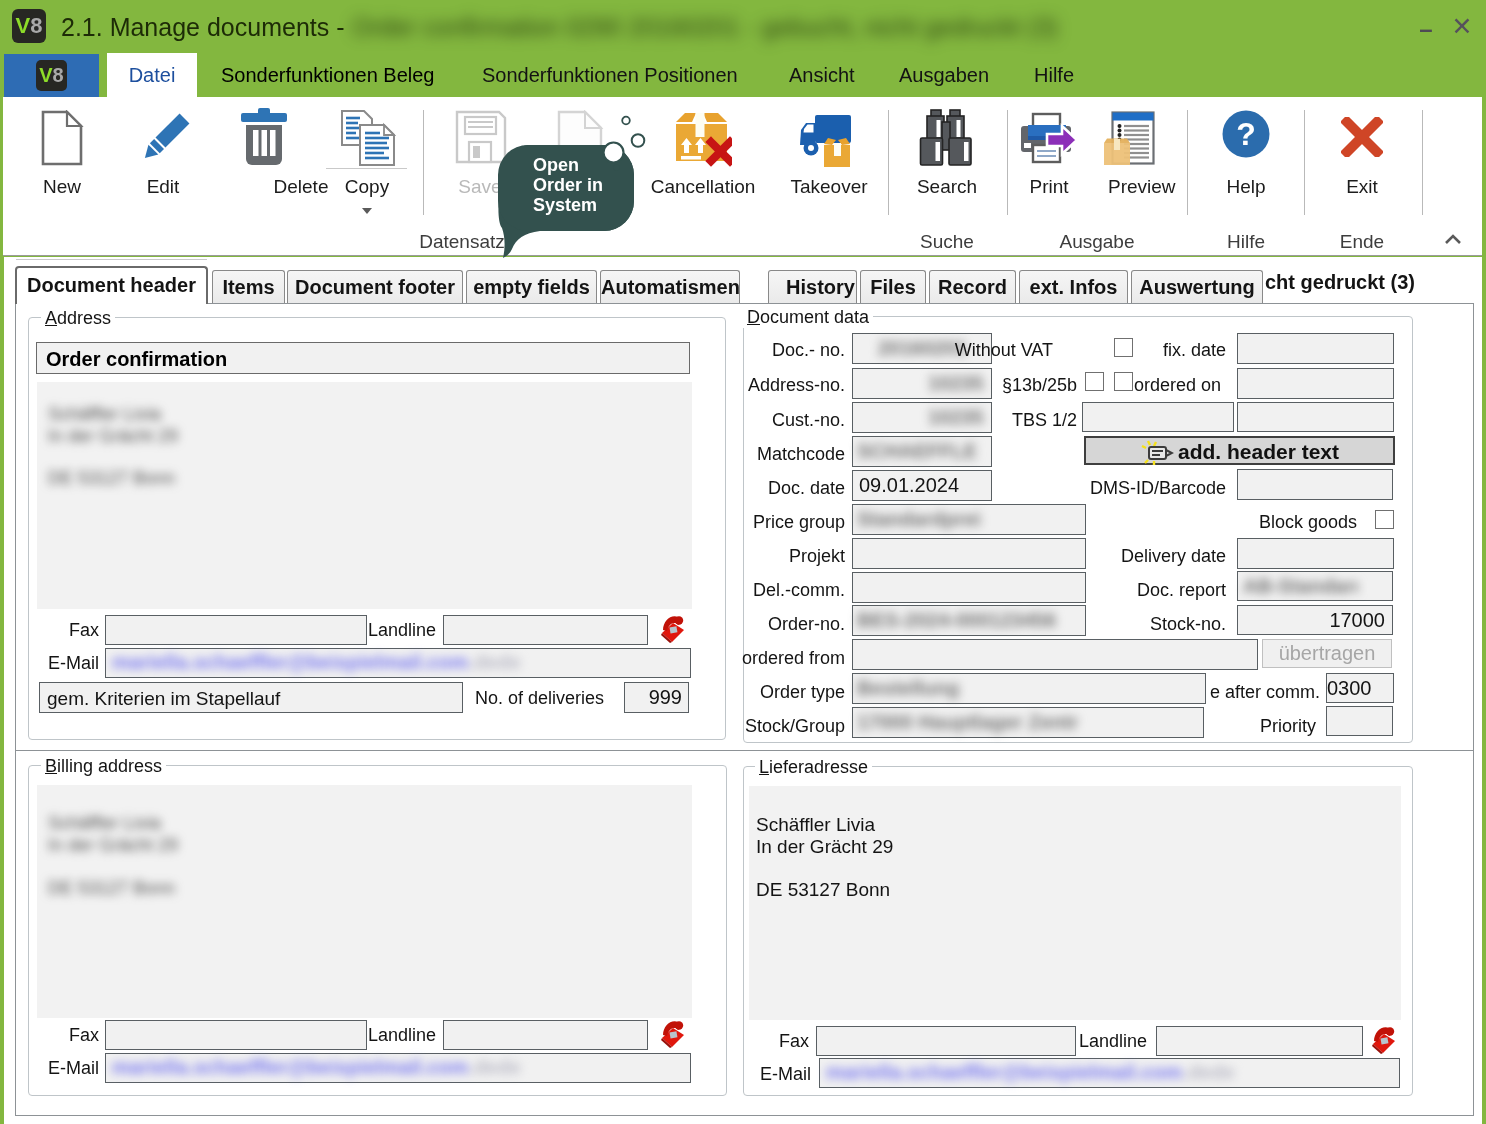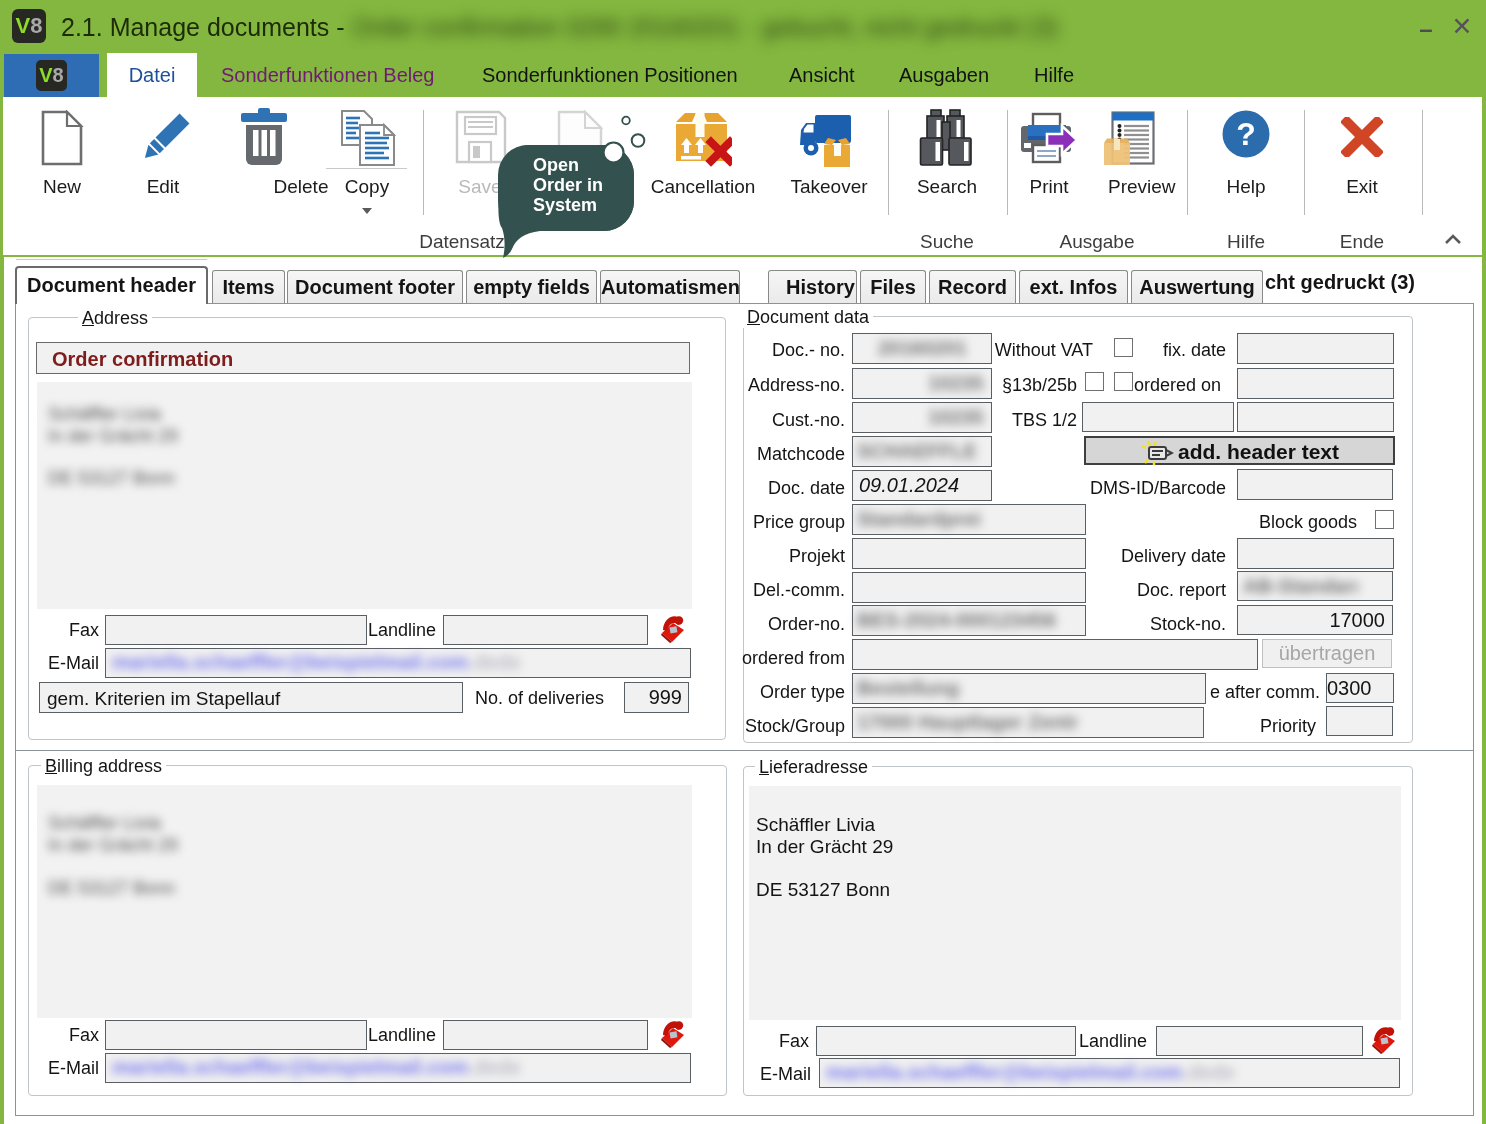--- a/index.html
+++ b/index.html
@@ -24,21 +24,21 @@
 <div class="abs" id="titlebar" style="left:0;top:0;width:1486px;height:53px;background:#83b73f;"></div>
 <div class="abs" style="left:12px;top:9px;width:34px;height:34px;background:#272723;border-radius:6px;text-align:center;font-weight:bold;font-size:22px;line-height:34px;"><span style="color:#8ddc29;">V</span><span style="color:#a9a9a9;">8</span></div>
 <div class="abs" style="left:61px;top:13px;font-size:25px;color:#1d2b07;">2.1. Manage documents -</div>
 <div style="position:absolute;filter:blur(7px);left:352px;top:13px;width:740px;font-size:25px;color:rgba(32,50,9,0.85);overflow:hidden;white-space:nowrap;">Order confirmation 0290 20160201 - gebucht, nicht gedruckt (3)</div>
 <div class="abs" style="left:1412px;top:12px;width:28px;height:28px;color:#4e4a55;font-size:24px;font-weight:bold;text-align:center;line-height:34px;">–</div>
 <div class="abs" style="left:1448px;top:12px;width:28px;height:28px;color:#56515c;font-size:25px;text-align:center;line-height:28px;">✕</div>
 
 <div class="abs" style="left:4px;top:54px;width:95px;height:43px;background:#2e6cb4;"></div>
 <div class="abs" style="left:36px;top:60px;width:31px;height:31px;background:#272723;border-radius:5px;text-align:center;font-weight:bold;font-size:20px;line-height:31px;"><span style="color:#8ddc29;">V</span><span style="color:#a9a9a9;">8</span></div>
 <div class="abs" style="left:107px;top:53px;width:90px;height:44px;background:#fff;text-align:center;font-size:20px;color:#1d4f9e;line-height:44px;">Datei</div>
-<div class="abs" style="left:221px;top:53px;height:44px;font-size:20px;color:#701a75;line-height:44px;">Sonderfunktionen Beleg</div>
+<div class="abs" style="left:221px;top:53px;height:44px;font-size:20px;color:#000000;line-height:44px;">Sonderfunktionen Beleg</div>
 <div class="abs" style="left:482px;top:53px;height:44px;font-size:20px;color:#131313;line-height:44px;">Sonderfunktionen Positionen</div>
 <div class="abs" style="left:789px;top:53px;height:44px;font-size:20px;color:#131313;line-height:44px;">Ansicht</div>
 <div class="abs" style="left:899px;top:53px;height:44px;font-size:20px;color:#131313;line-height:44px;">Ausgaben</div>
 <div class="abs" style="left:1034px;top:53px;height:44px;font-size:20px;color:#131313;line-height:44px;">Hilfe</div>
 
 <div class="abs" id="toolbar" style="left:3px;top:97px;width:1479px;height:159px;background:#fff;border-bottom:1px solid #9b9b9b;"></div>
 
 <svg class="abs" style="left:40px;top:110px;" width="44" height="56" viewBox="0 0 44 56">
   <path d="M3 2 h24 l14 14 v38 h-38 z" fill="#fff" stroke="#6e6e6e" stroke-width="2.6"></path>
   <path d="M27 2 l14 14 h-14 z" fill="#fff" stroke="#6e6e6e" stroke-width="2.2"></path>
@@ -245,23 +245,23 @@
 <div class="tab" style="left:600px;width:140px;">Automatismen</div>
 <div class="tab" style="left:768px;width:89px;padding-left:16px;">History</div>
 <div class="tab" style="left:860px;width:66px;">Files</div>
 <div class="tab" style="left:929px;width:87px;">Record</div>
 <div class="tab" style="left:1019px;width:109px;">ext. Infos</div>
 <div class="tab" style="left:1131px;width:132px;">Auswertung</div>
 <div class="abs" style="left:16px;top:259px;width:191px;height:1px;background:#c9c9c9;"></div>
 <div class="tab" style="left:15px;top:266px;width:193px;height:38px;background:#fff;border:2px solid #6a6a6a;border-bottom:none;border-radius:4px 4px 0 0;line-height:34px;">Document header</div>
 
 <div class="gbox" style="left:28px;top:317px;width:698px;height:423px;"></div>
-<div class="glabel" style="left:41px;top:308px;margin-left:37px;"><u>A</u>ddress</div>
+<div class="glabel" style="left:41px;top:308px;"><u>A</u>ddress</div>
 <div class="field" style="left:36px;top:342px;width:654px;height:32px;border-color:#6a6a6a;"></div>
-<div class="abs" style="left:52px;top:348px;font-size:20px;font-weight:bold;color:#7f1d1d;">Order confirmation</div>
+<div class="abs" style="left:46px;top:348px;font-size:20px;font-weight:bold;color:#000000;">Order confirmation</div>
 <div class="abs" style="left:37px;top:382px;width:655px;height:227px;background:#f2f2f2;"></div>
 <div class="abs blur" style="left:48px;top:403px;font-size:18px;color:#4f4f4f;line-height:22px;filter:blur(5px);">Schäffler Livia<br>In der Grächt 29</div>
 <div class="abs blur" style="left:48px;top:468px;font-size:18px;color:#4f4f4f;filter:blur(5px);">DE 53127 Bonn</div>
 <div class="lblr" style="left:29px;top:620px;width:70px;">Fax</div>
 <div class="field" style="left:105px;top:615px;width:262px;height:30px;"></div>
 <div class="lblr" style="left:340px;top:620px;width:96px;">Landline</div>
 <div class="field" style="left:443px;top:615px;width:205px;height:30px;"></div>
 <svg class="abs" style="left:659px;top:613px;" width="28" height="32" viewBox="0 0 28 32">
   <path d="M3 20 L14 10 L25 17 L13 29 Z" fill="#e0170d"></path>
   <path d="M3 20 L13 29 L11 30 L2 22 Z" fill="#99100a"></path>
@@ -276,21 +276,21 @@
 <div class="abs" style="left:47px;top:688px;font-size:19px;color:#141414;">gem. Kriterien im Stapellauf</div>
 <div class="lblr" style="left:452px;top:688px;width:152px;">No. of deliveries</div>
 <div class="field" style="left:624px;top:682px;width:65px;height:31px;text-align:right;font-size:20px;color:#141414;line-height:29px;padding-right:6px;">999</div>
 
 <div class="gbox" style="left:743px;top:316px;width:670px;height:427px;"></div>
 <div class="glabel" style="left:743px;top:307px;"><u>D</u>ocument data</div>
 
 <div class="lblr" style="left:700px;top:340px;width:145px;">Doc.- no.</div>
 <div class="field" style="left:852px;top:333px;width:140px;height:31px;"></div>
 <div class="abs blur" style="left:878px;top:337px;width:110px;overflow:hidden;white-space:nowrap;font-size:20px;font-weight:bold;color:#747474;filter:blur(5px);">20160201</div>
-<div class="lblr" style="left:948px;top:340px;width:145px;text-align:right;">Without VAT</div>
+<div class="lblr" style="left:908px;top:340px;width:145px;text-align:right;">Without VAT</div>
 <div class="cb" style="left:1114px;top:338px;"></div>
 <div class="lblr" style="left:1126px;top:340px;width:100px;">fix. date</div>
 <div class="field" style="left:1237px;top:333px;width:157px;height:31px;"></div>
 
 <div class="lblr" style="left:700px;top:375px;width:145px;">Address-no.</div>
 <div class="field" style="left:852px;top:368px;width:140px;height:31px;"></div>
 <div class="abs blur" style="left:928px;top:372px;width:60px;overflow:hidden;white-space:nowrap;font-size:20px;font-weight:bold;color:#747474;filter:blur(5px);">10235</div>
 <div class="lblr" style="left:962px;top:375px;width:115px;">§13b/25b</div>
 <div class="cb" style="left:1085px;top:372px;"></div>
 <div class="cb" style="left:1114px;top:372px;"></div>
@@ -317,21 +317,21 @@
       </g>
       <g fill="none" stroke="#3c3c3c" stroke-width="2">
         <rect x="9" y="7" width="17" height="12" rx="2" fill="#e8e8e8"></rect>
         <line x1="12" y1="11" x2="23" y2="11"></line>
         <line x1="12" y1="15" x2="20" y2="15"></line>
         <path d="M26 10 l6 3 -6 3"></path>
       </g>
     </svg>add. header text</div>
 
 <div class="lblr" style="left:700px;top:478px;width:145px;">Doc. date</div>
-<div class="field" style="left:852px;top:470px;width:140px;height:31px;font-size:20px;color:#141414;line-height:29px;padding-left:6px;font-style:italic;">09.01.2024</div>
+<div class="field" style="left:852px;top:470px;width:140px;height:31px;font-size:20px;color:#141414;line-height:29px;padding-left:6px;">09.01.2024</div>
 <div class="lblr" style="left:1076px;top:478px;width:150px;">DMS-ID/Barcode</div>
 <div class="field" style="left:1237px;top:469px;width:156px;height:31px;"></div>
 
 <div class="lblr" style="left:700px;top:512px;width:145px;">Price group</div>
 <div class="field" style="left:852px;top:504px;width:234px;height:31px;"></div>
 <div class="abs blur" style="left:857px;top:508px;width:125px;overflow:hidden;white-space:nowrap;font-size:20px;font-weight:bold;color:#747474;filter:blur(5px);">Standardpreis</div>
 <div class="lblr" style="left:1226px;top:512px;width:131px;">Block goods</div>
 <div class="cb" style="left:1375px;top:510px;"></div>
 
 <div class="lblr" style="left:700px;top:546px;width:145px;">Projekt</div>

